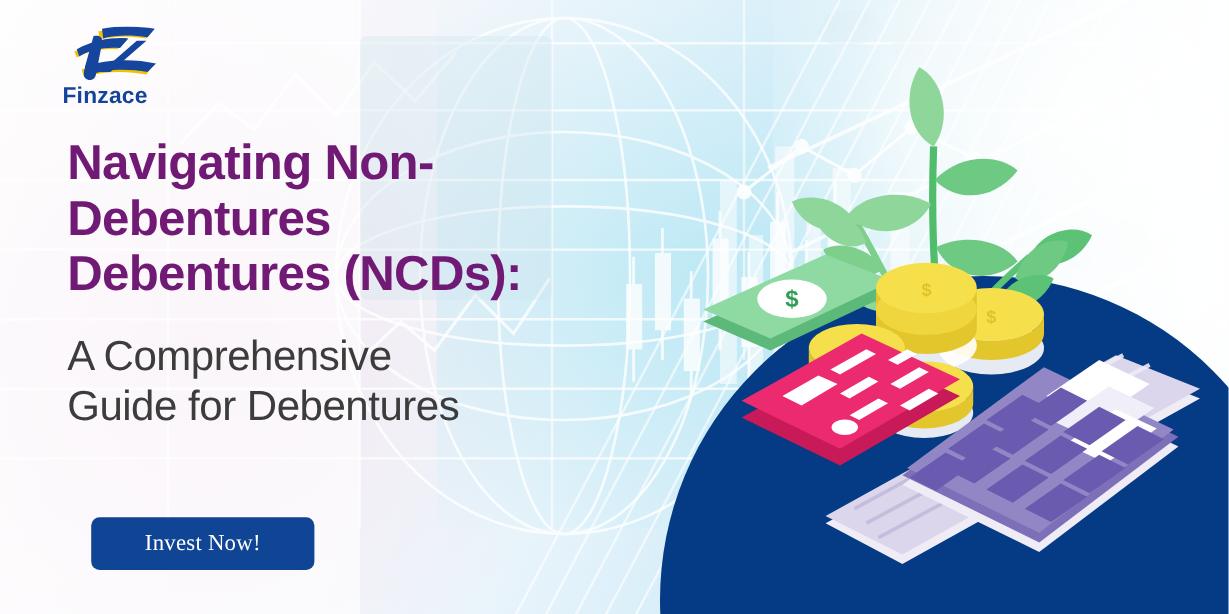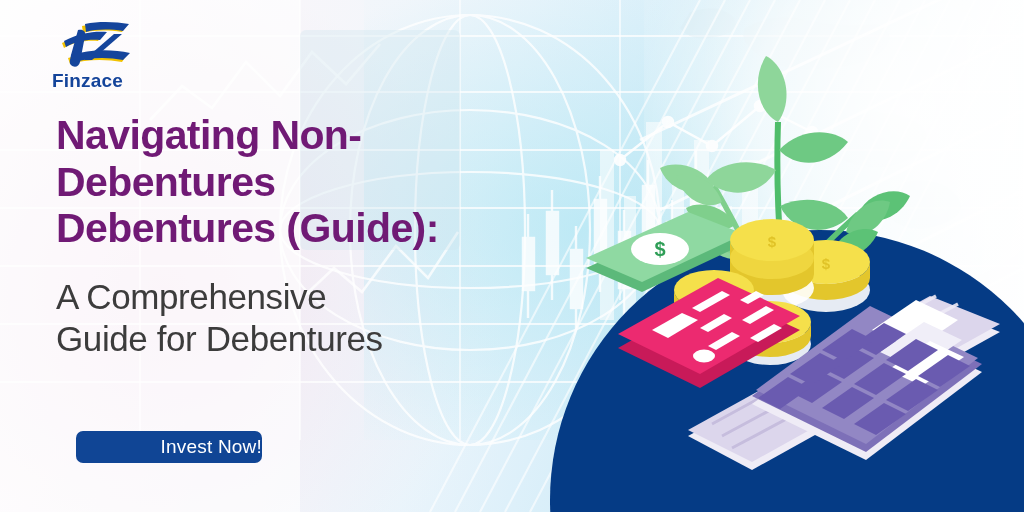--- a/index.html
+++ b/index.html
@@ -129,32 +129,31 @@
     font-weight: 400;
     letter-spacing: -0.4px;
     color: #3c3c3c;
   }
 
   .cta {
     position: absolute;
     left: 20px;
     top: 431px;
     width: 186px;
-    height: 32px;
+    height: 44px;
     border: none;
     border-radius: 7px;
     background: #104595;
     color: #ffffff;
-    font-family: Liberation Sans, sans-serif;
+    font-family: Liberation Serif, serif;
     font-size: 19px;
     font-weight: 400;
     letter-spacing: 0.2px;
     cursor: pointer;
     padding: 0;
-    text-align: right;
   }
 
   
   .illustration {
     position: absolute;
     left: 0; top: 0;
     width: 1024px; height: 512px;
     pointer-events: none;
   }
 </style>
@@ -448,21 +447,21 @@
         <path d="M26 8 C 31 7, 34 9, 33 14 L 28 40 C 27 45, 22 46, 19 43 C 17 41, 18 38, 19 33 Z" fill="#15459c"></path>
 
         <path d="M62 12 L 70 12 L 40 38 L 32 38 Z" fill="#15459c"></path>
       </svg>
       <span class="logo-word">Finzace</span>
     </div>
 
     <h1 class="headline">
       <span>Navigating Non-</span><br>
       <span>Debentures</span><br>
-      <span>Debentures (Guide):</span>
+      <span>Debentures (NCDs):</span>
     </h1>
 
     <h2 class="subhead">
       <span>A Comprehensive</span><br>
       <span>Guide for Debentures</span>
     </h2>
 
     <button class="cta">Invest Now!</button>
   </div>
 

